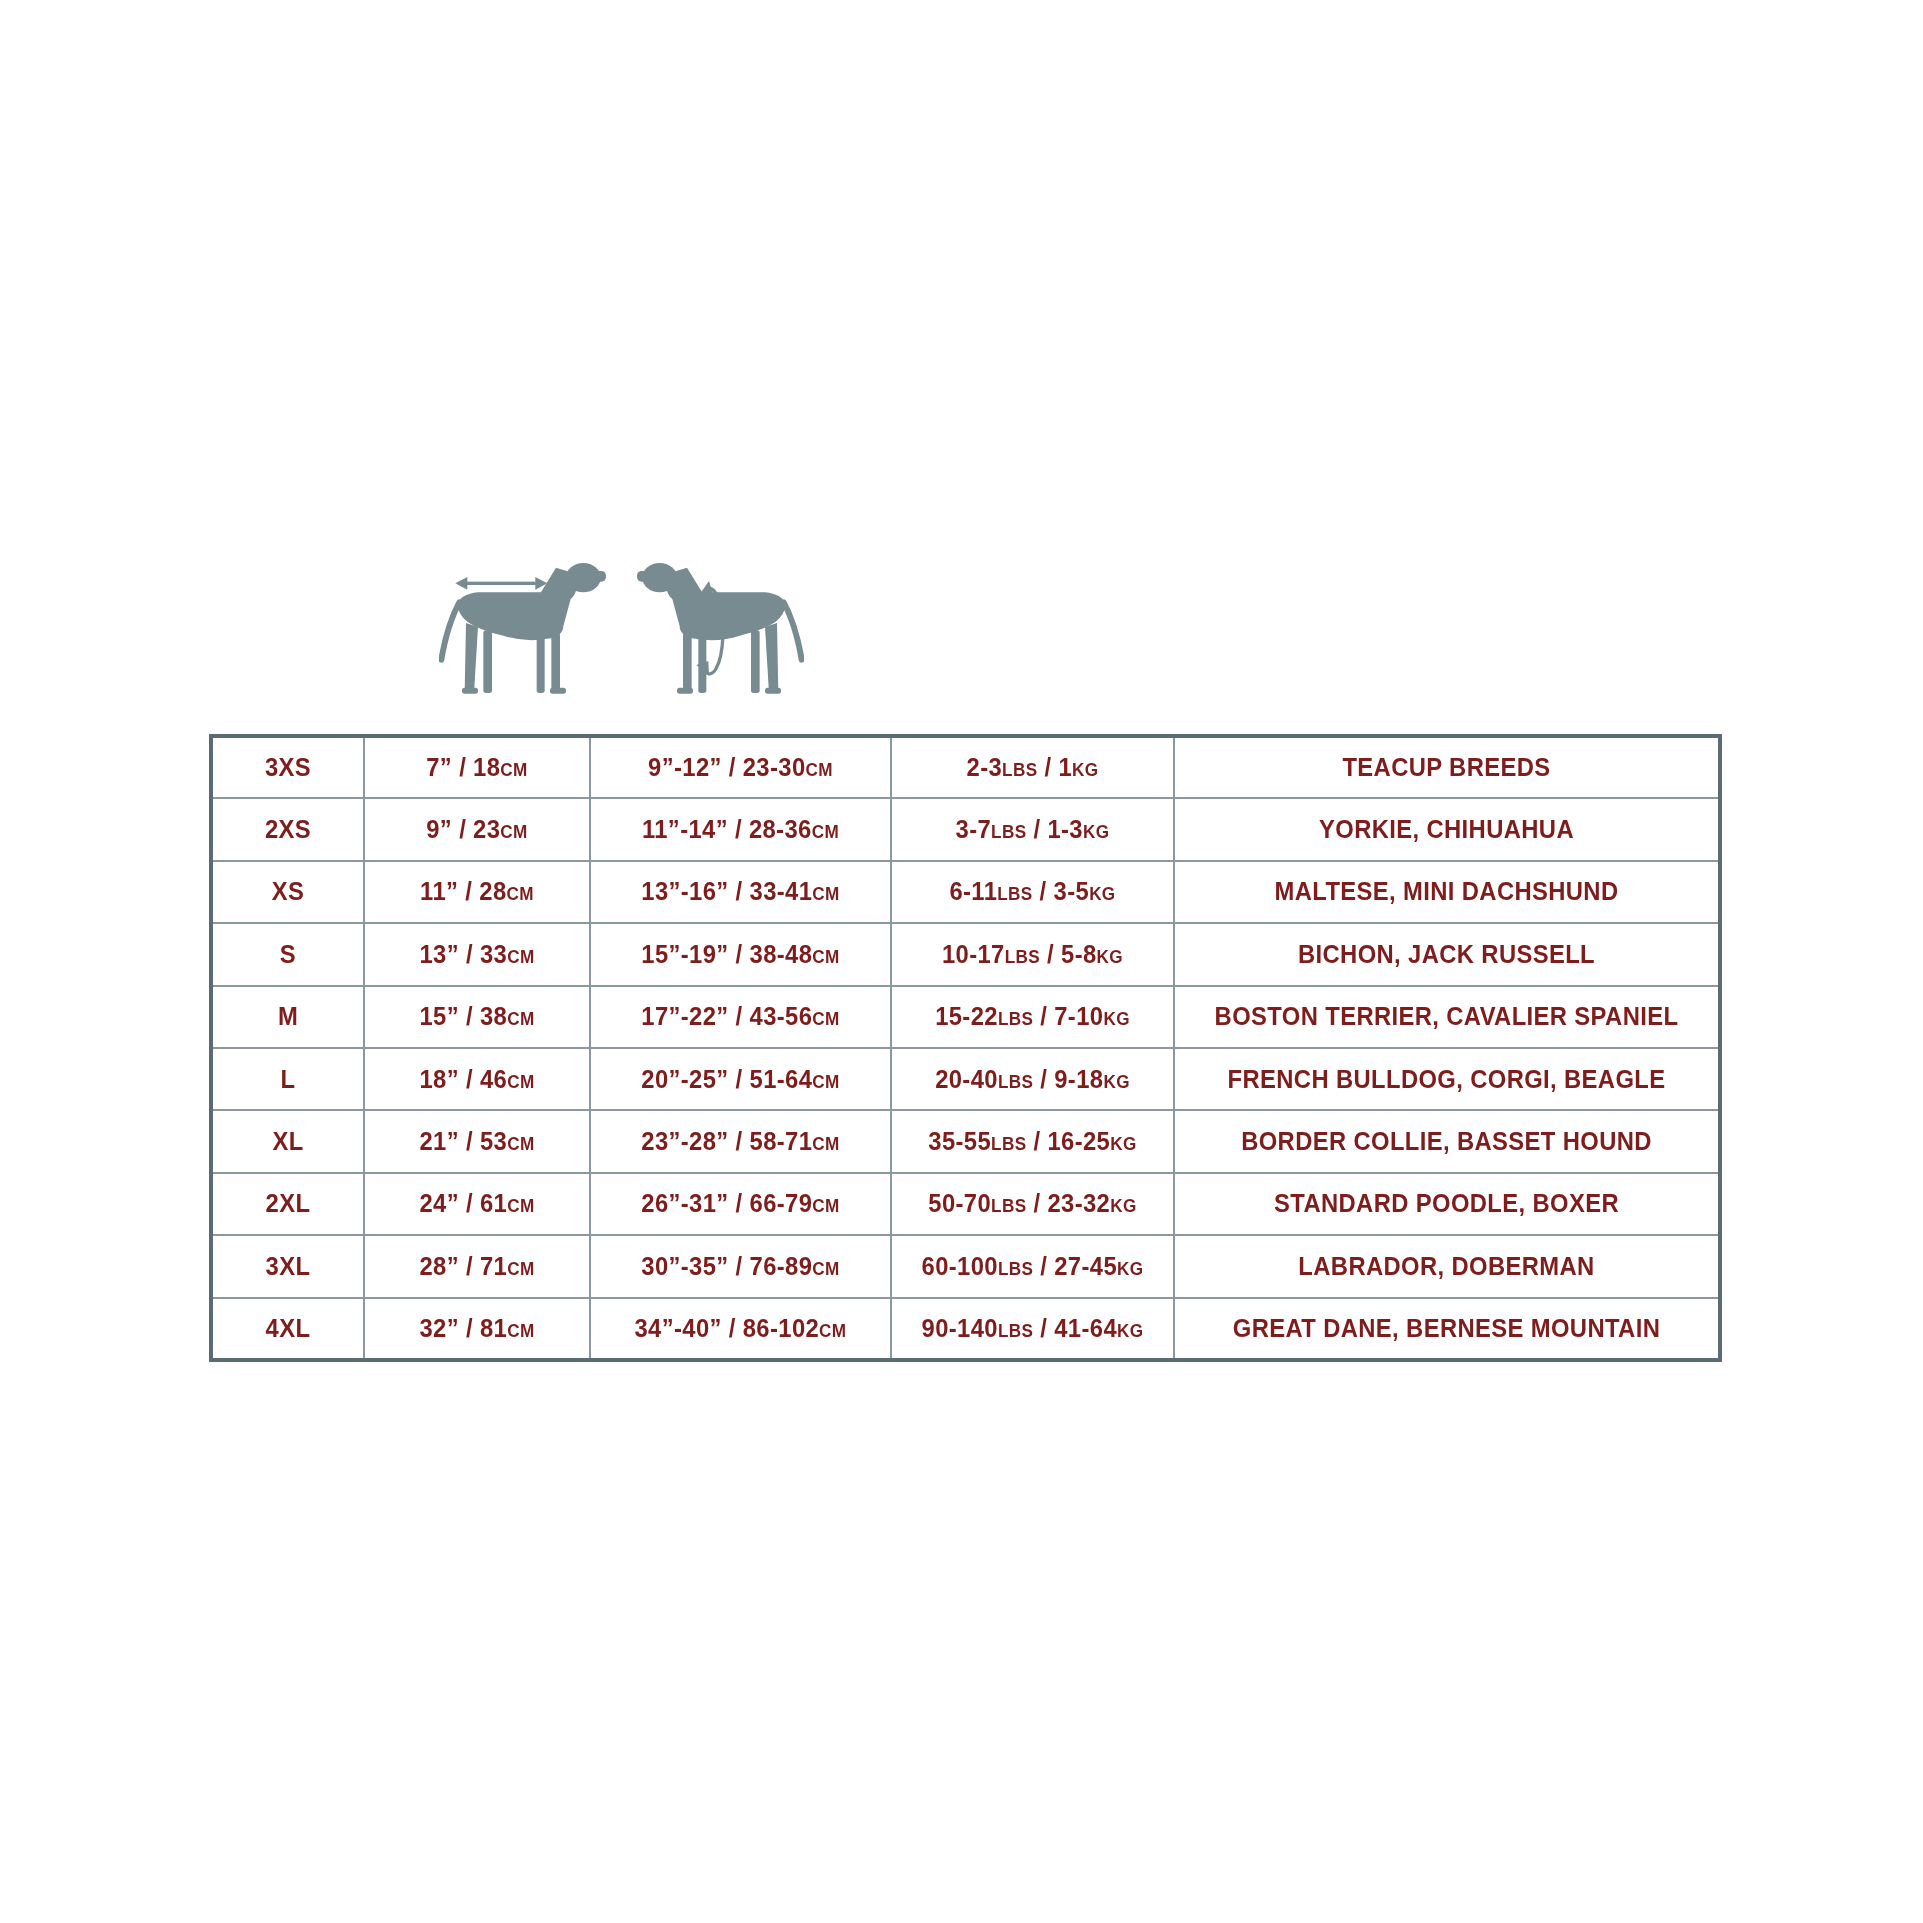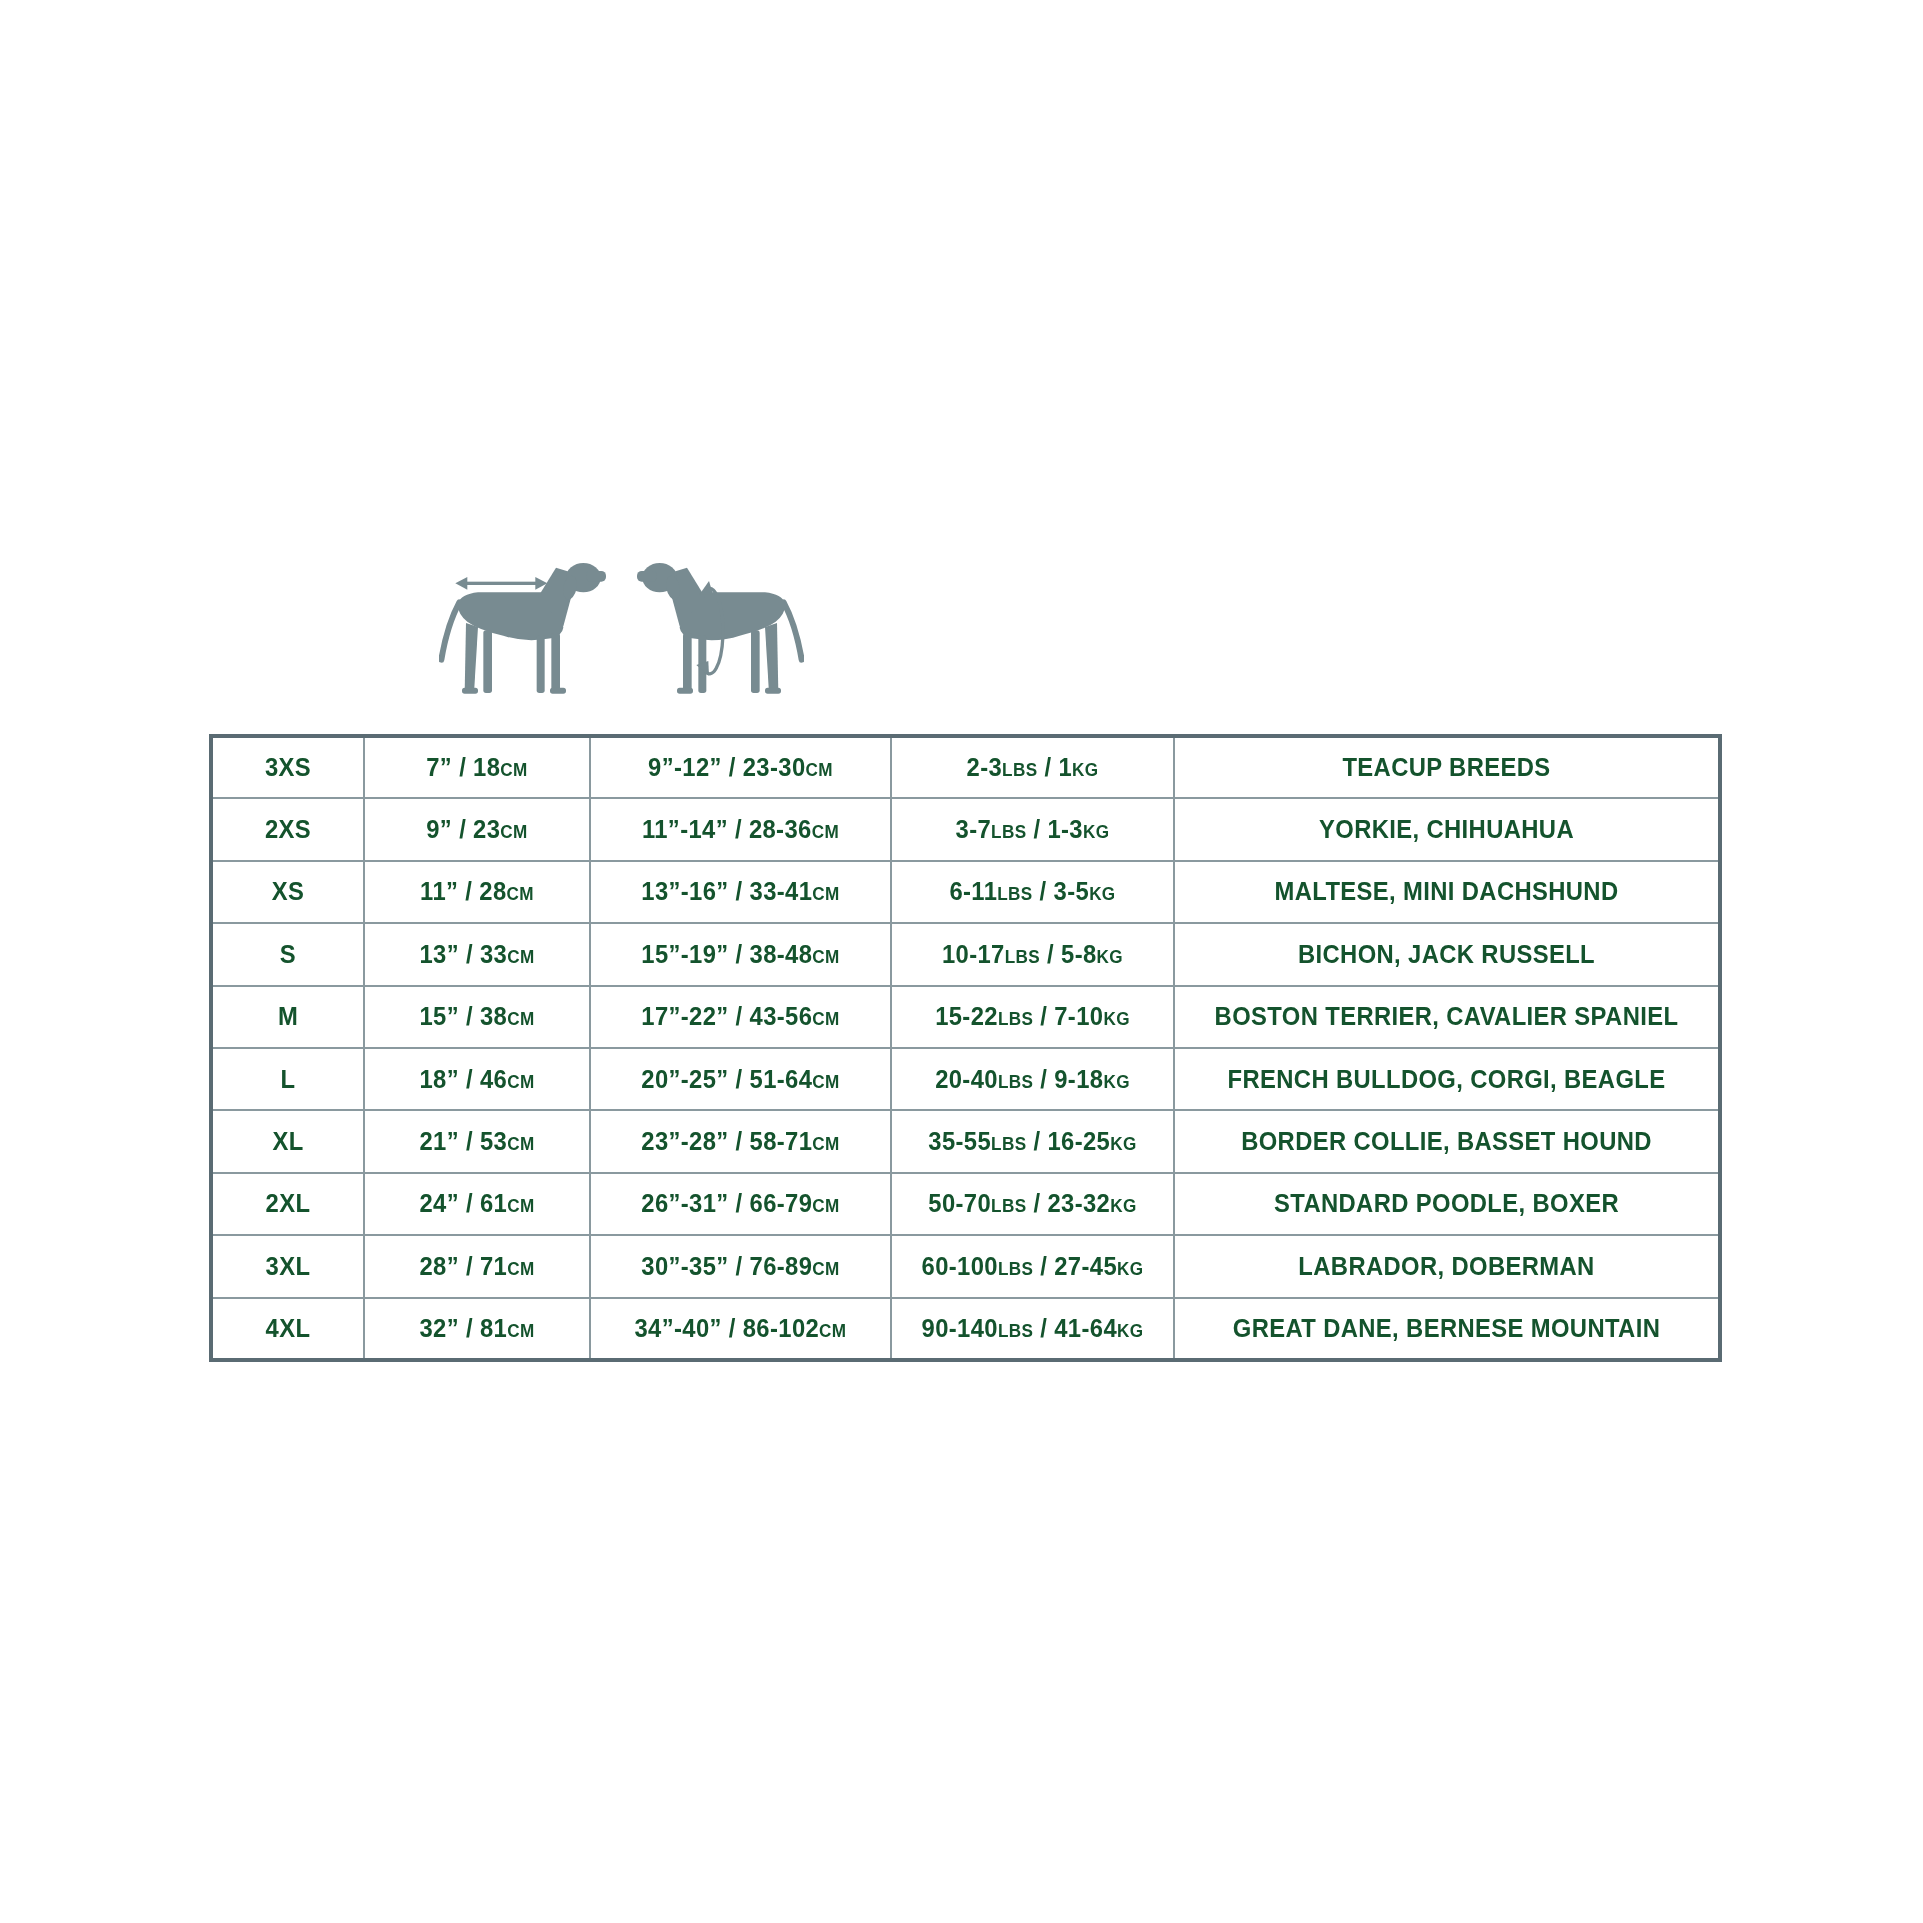--- a/index.html
+++ b/index.html
@@ -11,21 +11,21 @@
   #dog-right{left:630px;top:561px;}
   
   table.size-chart{
     position:absolute;left:209px;top:734px;width:1508px;height:628px;
     border-collapse:collapse;table-layout:fixed;
     border:4.5px solid #5a6b73;background:#ffffff;
   }
   table.size-chart td{
     border:2.3px solid #8a999f;
     text-align:center;vertical-align:middle;padding:0;
-    color:#14532d;font-weight:700;font-size:25.6px;
+    color:#7f1d1d;font-weight:700;font-size:25.6px;
   }
   table.size-chart tr{height:62px;}
   .c{transform:scaleX(0.93);white-space:nowrap;letter-spacing:0.4px;}
   .u{font-size:0.72em;}
 </style>
 </head>
 <body>
 
 <div>
 

